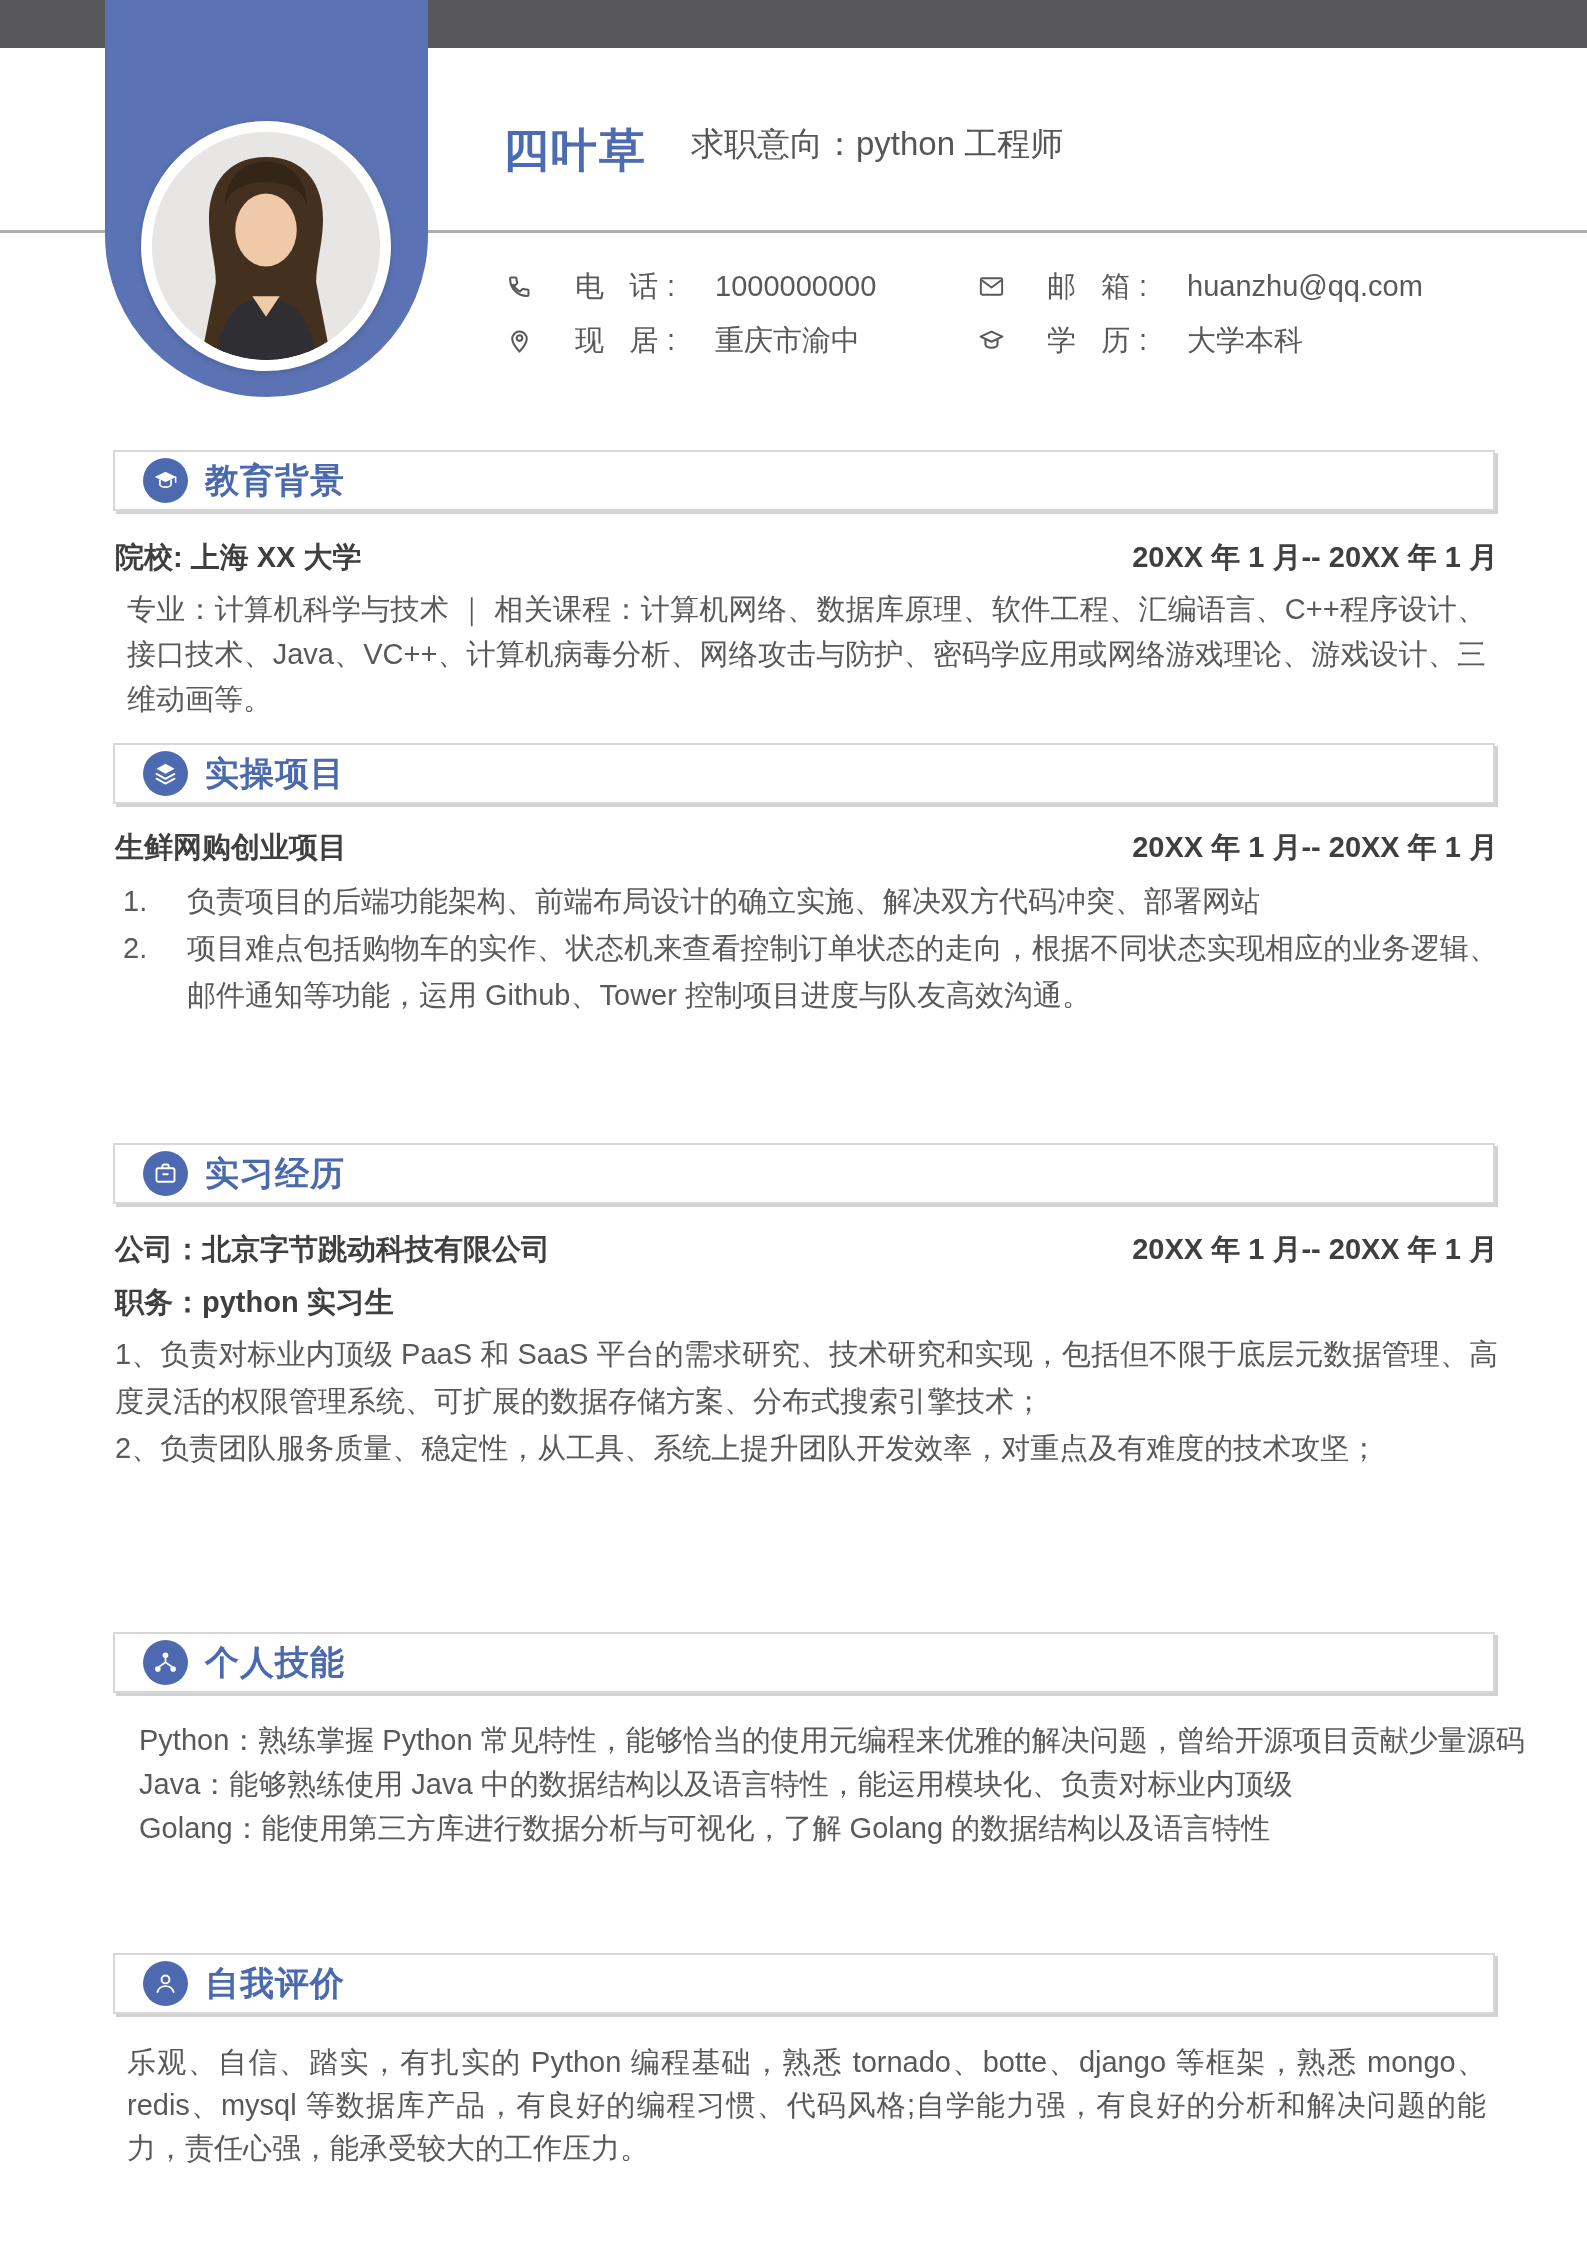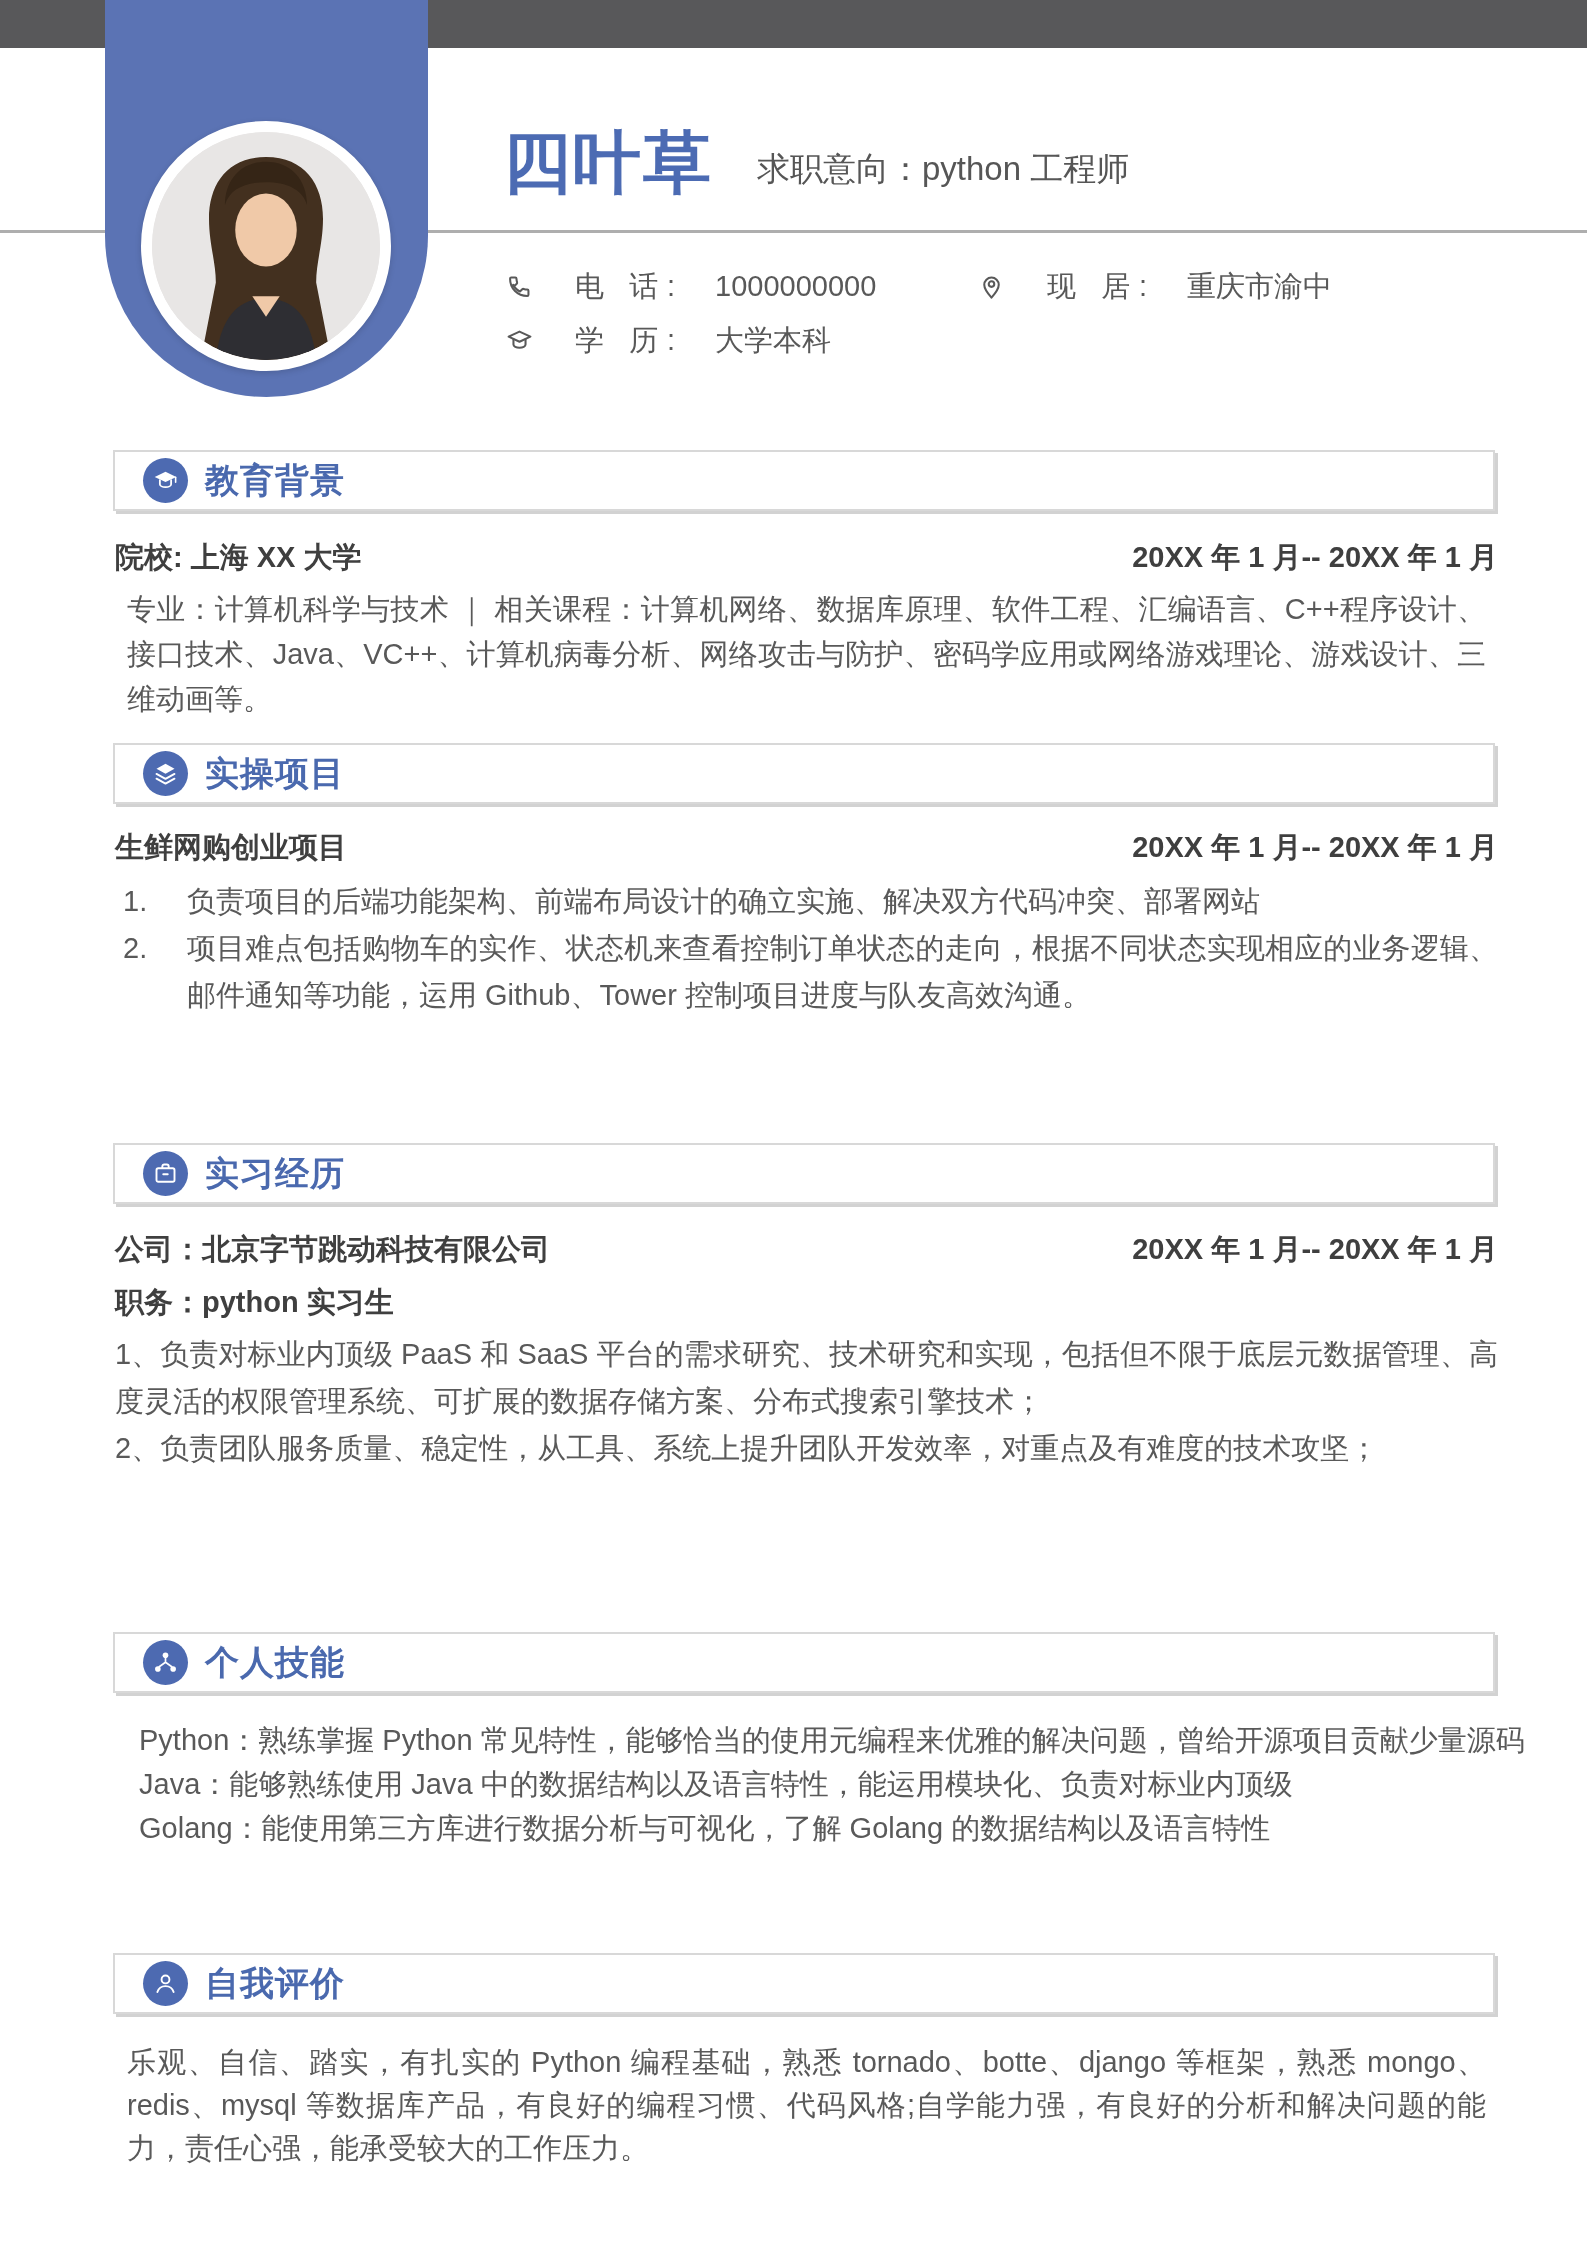--- a/index.html
+++ b/index.html
@@ -8,21 +8,21 @@
     font-family:"Liberation Sans","DejaVu Sans",sans-serif;color:#595959;
     overflow:hidden;
   }
   .topbar{position:absolute;left:0;top:0;width:1587px;height:48px;background:#58585a;}
   .divider{position:absolute;left:0;top:230px;width:1587px;height:3px;background:#aeaeae;}
   .ribbon{position:absolute;left:105px;top:0;width:323px;height:397px;background:#5b73b4;border-radius:0 0 162px 162px;z-index:2;}
   .photo{position:absolute;left:36px;top:121px;width:228px;height:228px;border-radius:50%;border:11px solid #ffffff;overflow:hidden;background:#e8e6e5;box-shadow:0 2px 6px rgba(0,0,0,.15);}
   .photo svg{display:block;width:100%;height:100%;}
 
   .name-row{position:absolute;left:503px;top:122px;display:flex;align-items:flex-end;z-index:1;}
-  .name{font-size:68px;font-weight:bold;color:#4c6bb3;line-height:1.18;letter-spacing:2px;}
+  .name{font-size:46px;font-weight:bold;color:#4c6bb3;line-height:1.18;letter-spacing:2px;}
   .job{font-size:33px;color:#565656;margin-left:44px;padding-bottom:10px;white-space:nowrap;text-align:right;}
 
   .contact-grid{position:absolute;left:505px;top:264px;width:1000px;display:grid;grid-template-columns:472px 1fr;row-gap:9px;}
   .c-item{display:flex;align-items:center;height:45px;font-size:29px;gap:25px;}
   .c-icon{width:29px;height:29px;color:#595959;flex:none;display:inline-flex;}
   .c-icon svg{width:100%;height:100%;}
   .c-label{width:100px;margin-left:16px;text-align:justify;text-align-last:justify;}
   .c-value{margin-left:15px;white-space:nowrap;}
 
   .sec-box{position:absolute;left:113px;width:1382px;height:61px;background:#fff;border:2px solid #d8d8d8;box-shadow:3px 3px 0 #d2d2d2;display:flex;align-items:center;padding-left:28px;box-sizing:border-box;}
@@ -78,20 +78,30 @@
     <span class="c-icon">
       <svg viewBox="0 0 24 24" fill="none" stroke="currentColor" stroke-width="1.7" stroke-linecap="round" stroke-linejoin="round">
           <path d="M6.8 10.6c1.2 2.5 3.1 4.4 5.6 5.6l1.9-1.9c.3-.3.7-.4 1.1-.3 1 .3 2 .5 3 .5.6 0 1 .4 1 1v3.3c0 .6-.4 1-1 1C10.3 19.8 4.2 13.7 4.2 5.6c0-.6.4-1 1-1h3.3c.6 0 1 .4 1 1 0 1 .2 2 .5 3 .1.4 0 .8-.3 1.1l-1.9 1.9z"></path>
         </svg>
     </span>
     <span class="c-label">电 话:</span>
     <span class="c-value">1000000000</span>
   </div>
   <div class="c-item">
     <span class="c-icon">
+      <svg viewBox="0 0 24 24" fill="none" stroke="currentColor" stroke-width="1.6" stroke-linecap="round" stroke-linejoin="round">
+          <rect x="3.2" y="5.2" width="17.6" height="13.6" rx="1.2"></rect>
+          <path d="M4.5 7.2l7.5 5.6 7.5-5.6"></path>
+        </svg>
+    </span>
+    <span class="c-label">邮 箱:</span>
+    <span class="c-value">huanzhu@qq.com</span>
+  </div>
+  <div class="c-item">
+    <span class="c-icon">
       <svg viewBox="0 0 24 24" fill="none" stroke="currentColor" stroke-width="1.7" stroke-linecap="round" stroke-linejoin="round">
           <path d="M12 21.2c-4-4.4-6-7.6-6-10.6a6 6 0 0 1 12 0c0 3-2 6.2-6 10.6z"></path>
           <circle cx="12" cy="10" r="2.3"></circle>
         </svg>
     </span>
     <span class="c-label">现 居:</span>
     <span class="c-value">重庆市渝中</span>
   </div>
   <div class="c-item">
     <span class="c-icon">

